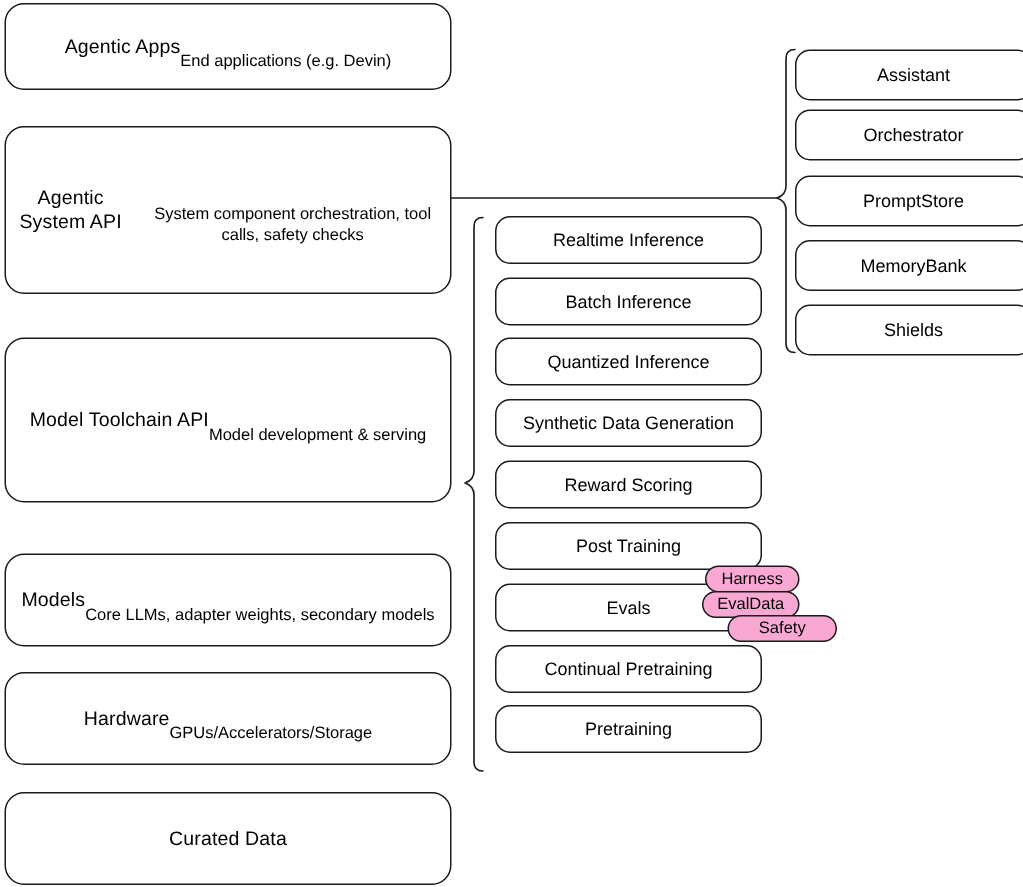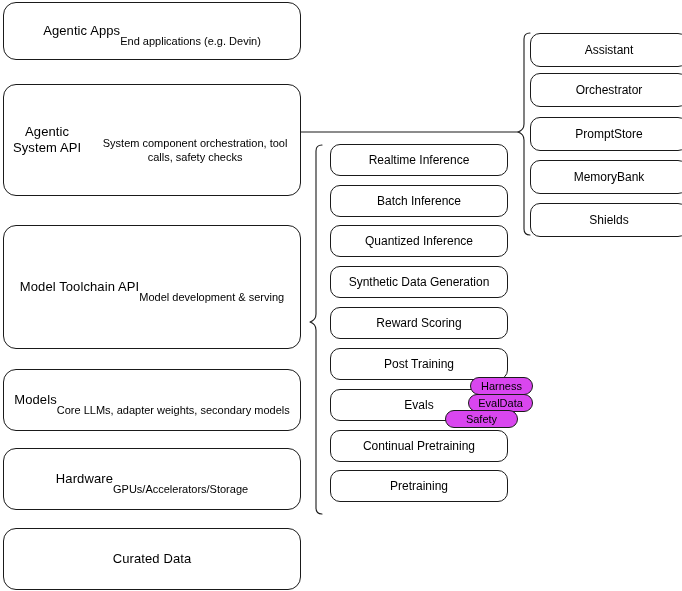--- a/index.html
+++ b/index.html
@@ -66,21 +66,21 @@
   .chip.right {
     left: 530px;
     width: 158px;
     height: 34px;
   }
 
   
   .pill {
     position: absolute;
     box-sizing: border-box;
-    background: #d946ef;
+    background: #f9a8d4;
     border: 1px solid #1a1a1a;
     border-radius: 9px;
     display: flex;
     align-items: center;
     justify-content: center;
     font-size: 11px;
     height: 18px;
     z-index: 5;
   }
 
@@ -106,21 +106,21 @@
   <div class="node layer" style="top:2px;height:58px;">
     <div class="title">Agentic Apps</div>
     <div class="subtitle">End applications (e.g. Devin)</div>
   </div>
 
   <div class="node layer" style="top:84px;height:112px;">
     <div class="title">Agentic System API</div>
     <div class="subtitle">System component orchestration, tool calls, safety checks</div>
   </div>
 
-  <div class="node layer" style="top:225px;height:124px;">
+  <div class="node layer" style="top:225px;height:110px;">
     <div class="title">Model Toolchain API</div>
     <div class="subtitle">Model development &amp; serving</div>
   </div>
 
   <div class="node layer" style="top:369px;height:62px;">
     <div class="title">Models</div>
     <div class="subtitle">Core LLMs, adapter weights, secondary models</div>
   </div>
 
   <div class="node layer" style="top:448px;height:62px;">
@@ -189,21 +189,21 @@
   <div class="node chip mid" style="top:470px;">
     <span>Pretraining</span>
   </div>
 
   <div class="pill" style="left:470px;top:377px;width:63px;">
     <span>Harness</span>
   </div>
   <div class="pill" style="left:468px;top:394px;width:65px;">
     <span>EvalData</span>
   </div>
-  <div class="pill" style="left:445px;top:410px;width:73px;">
+  <div class="pill" style="left:485px;top:410px;width:73px;">
     <span>Safety</span>
   </div>
 
   <div class="node chip right" style="top:33px;">
     <span>Assistant</span>
   </div>
   <div class="node chip right" style="top:73px;">
     <span>Orchestrator</span>
   </div>
   <div class="node chip right" style="top:117px;">

